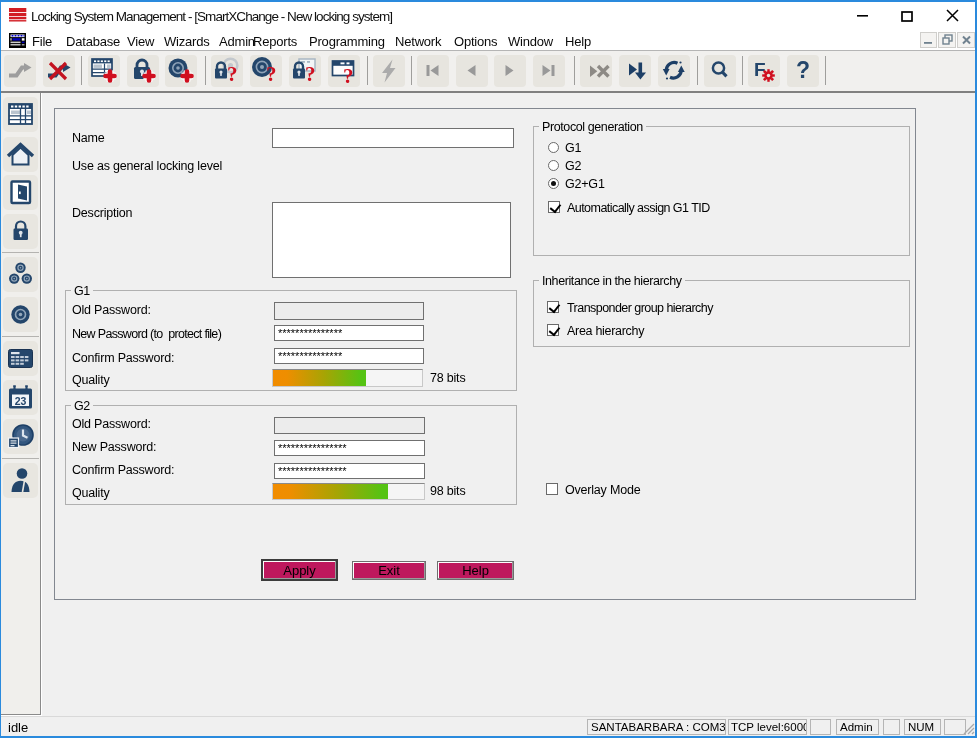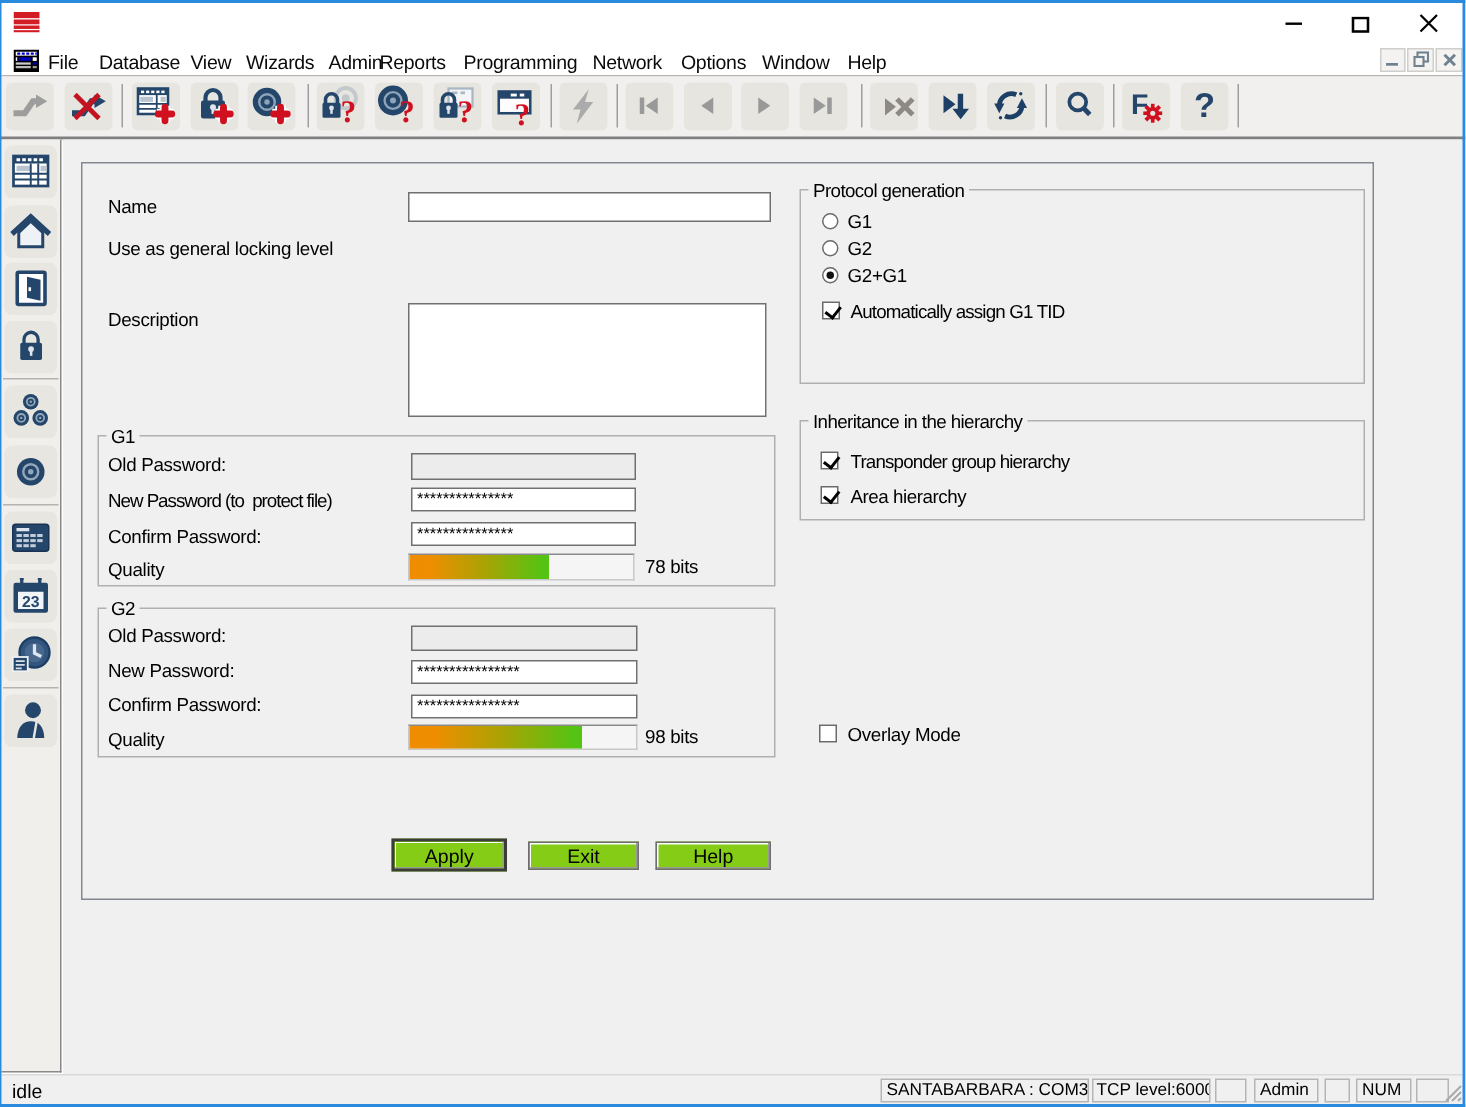--- a/index.html
+++ b/index.html
@@ -39,37 +39,38 @@
 .gcap { position:absolute; background:#f0f0f0; padding:0 3px; font-size:12.5px; letter-spacing:-0.4px; }
 .stars { font-size:11px; letter-spacing:0px; padding-left:3px; line-height:15px; }
 .qbar { position:absolute; background:#f5f5f5; border-top:1px solid #8a8a8a; border-left:1px solid #c8c8c8; border-right:1px solid #c8c8c8; border-bottom:1px solid #c8c8c8; }
 .qfill { position:absolute; left:0; top:0; height:100%; background:linear-gradient(to right,#f18c00 0%,#ee8e00 15%,#a7a404 55%,#55c313 95%); }
 
 .radio { position:absolute; width:11px; height:11px; border-radius:50%; background:#fff; border:1px solid #6a6a6a; }
 .radio.sel::after { content:""; position:absolute; left:2px; top:2px; width:5px; height:5px; border-radius:50%; background:#111; }
 .cb { position:absolute; width:12px; height:12px; background:#fff; border:1px solid #6a6a6a; }
 .cb.chk::after { content:""; position:absolute; left:2.5px; top:-0.5px; width:4.5px; height:8px; border:solid #000; border-width:0 2px 2px 0; transform:rotate(38deg); }
 
-.btn { position:absolute; background:#84cc16; border:1px solid #6e6e6e; box-shadow:inset -1px -1px 0 #9a9a9a, inset 1px 1px 0 #fdfdfd; text-align:center; font-size:13px; }
+.btn { position:absolute; background:#be185d; border:1px solid #6e6e6e; box-shadow:inset -1px -1px 0 #9a9a9a, inset 1px 1px 0 #fdfdfd; text-align:center; font-size:13px; }
 .btn.def { border:2px solid #3c3c3c; }
 
 #status { left:1px; top:716px; width:974px; height:20px; background:#f0f0f0; border-top:1px solid #d9d9d9; font-size:12px; }
 .spanel { position:absolute; top:2px; height:16px; border:1px solid #b5b5b5; font-size:11.5px; padding-left:3px; padding-top:1px; white-space:nowrap; overflow:hidden; }
 </style>
 </head>
 <body>
 <div id="win">
 
   <div class="abs" id="title">
     <svg class="abs" style="left:8px;top:6px" width="18" height="14" viewBox="0 0 18 14">
       <rect x="0" y="0" width="17.3" height="4.1" fill="#d21d24"></rect>
       <rect x="0" y="5" width="17.3" height="3.2" fill="#d21d24"></rect>
       <rect x="0" y="9" width="17.3" height="2.3" fill="#d21d24"></rect>
       <rect x="0" y="12.1" width="17.3" height="1.4" fill="#d21d24"></rect>
     </svg>
+    <div class="abs" id="titletext">Locking System Management - [SmartXChange - New locking system]</div>
 
     <svg class="abs" style="left:855px;top:11px" width="14" height="10" viewBox="0 0 14 10">
         <rect x="1" y="2" width="11" height="1.6" fill="#000"></rect>
       </svg>
     <svg class="abs" style="left:899px;top:9px" width="14" height="11" viewBox="0 0 14 11">
         <rect x="2" y="1" width="10" height="9" fill="none" stroke="#000" stroke-width="1.7"></rect>
       </svg>
     <svg class="abs" style="left:944px;top:7px" width="15" height="14" viewBox="0 0 15 14">
         <path d="M2,1 L13,12 M13,1 L2,12" stroke="#000" stroke-width="1.5"></path>
       </svg>

